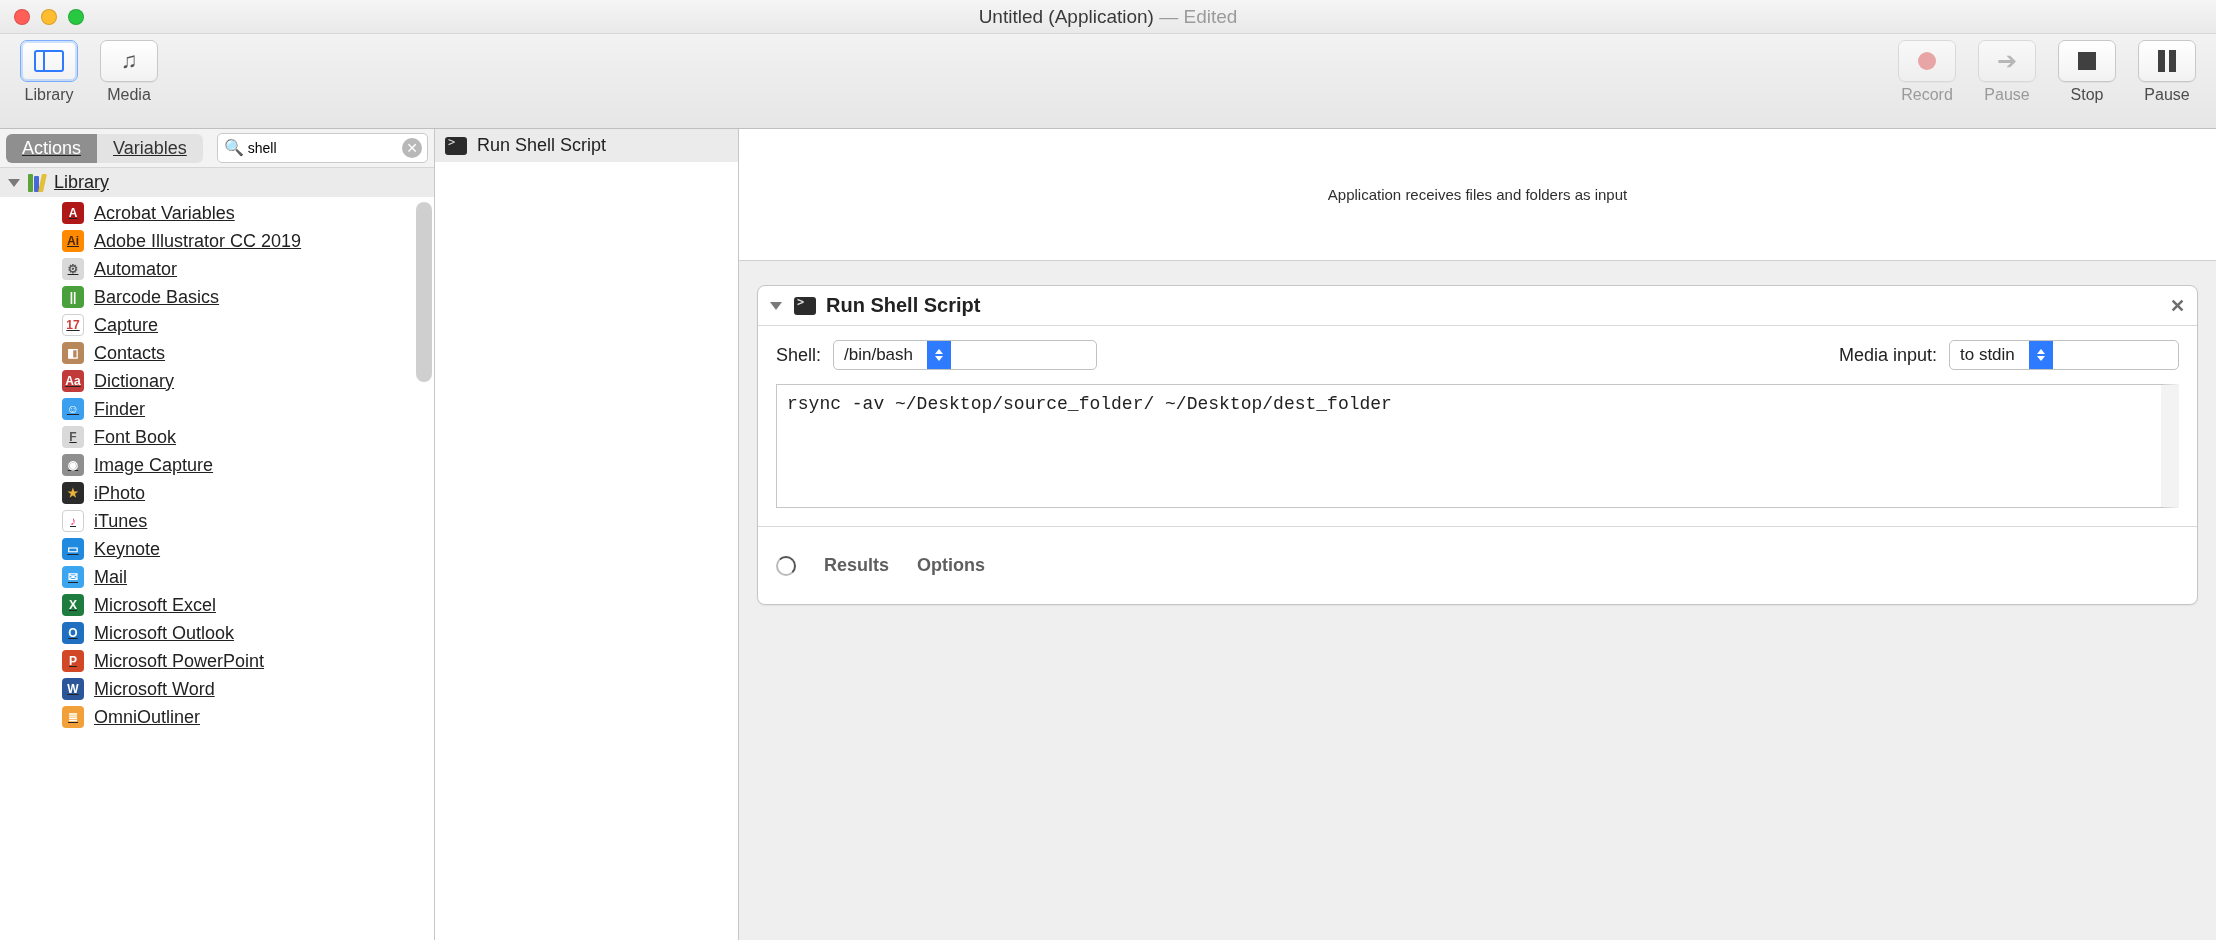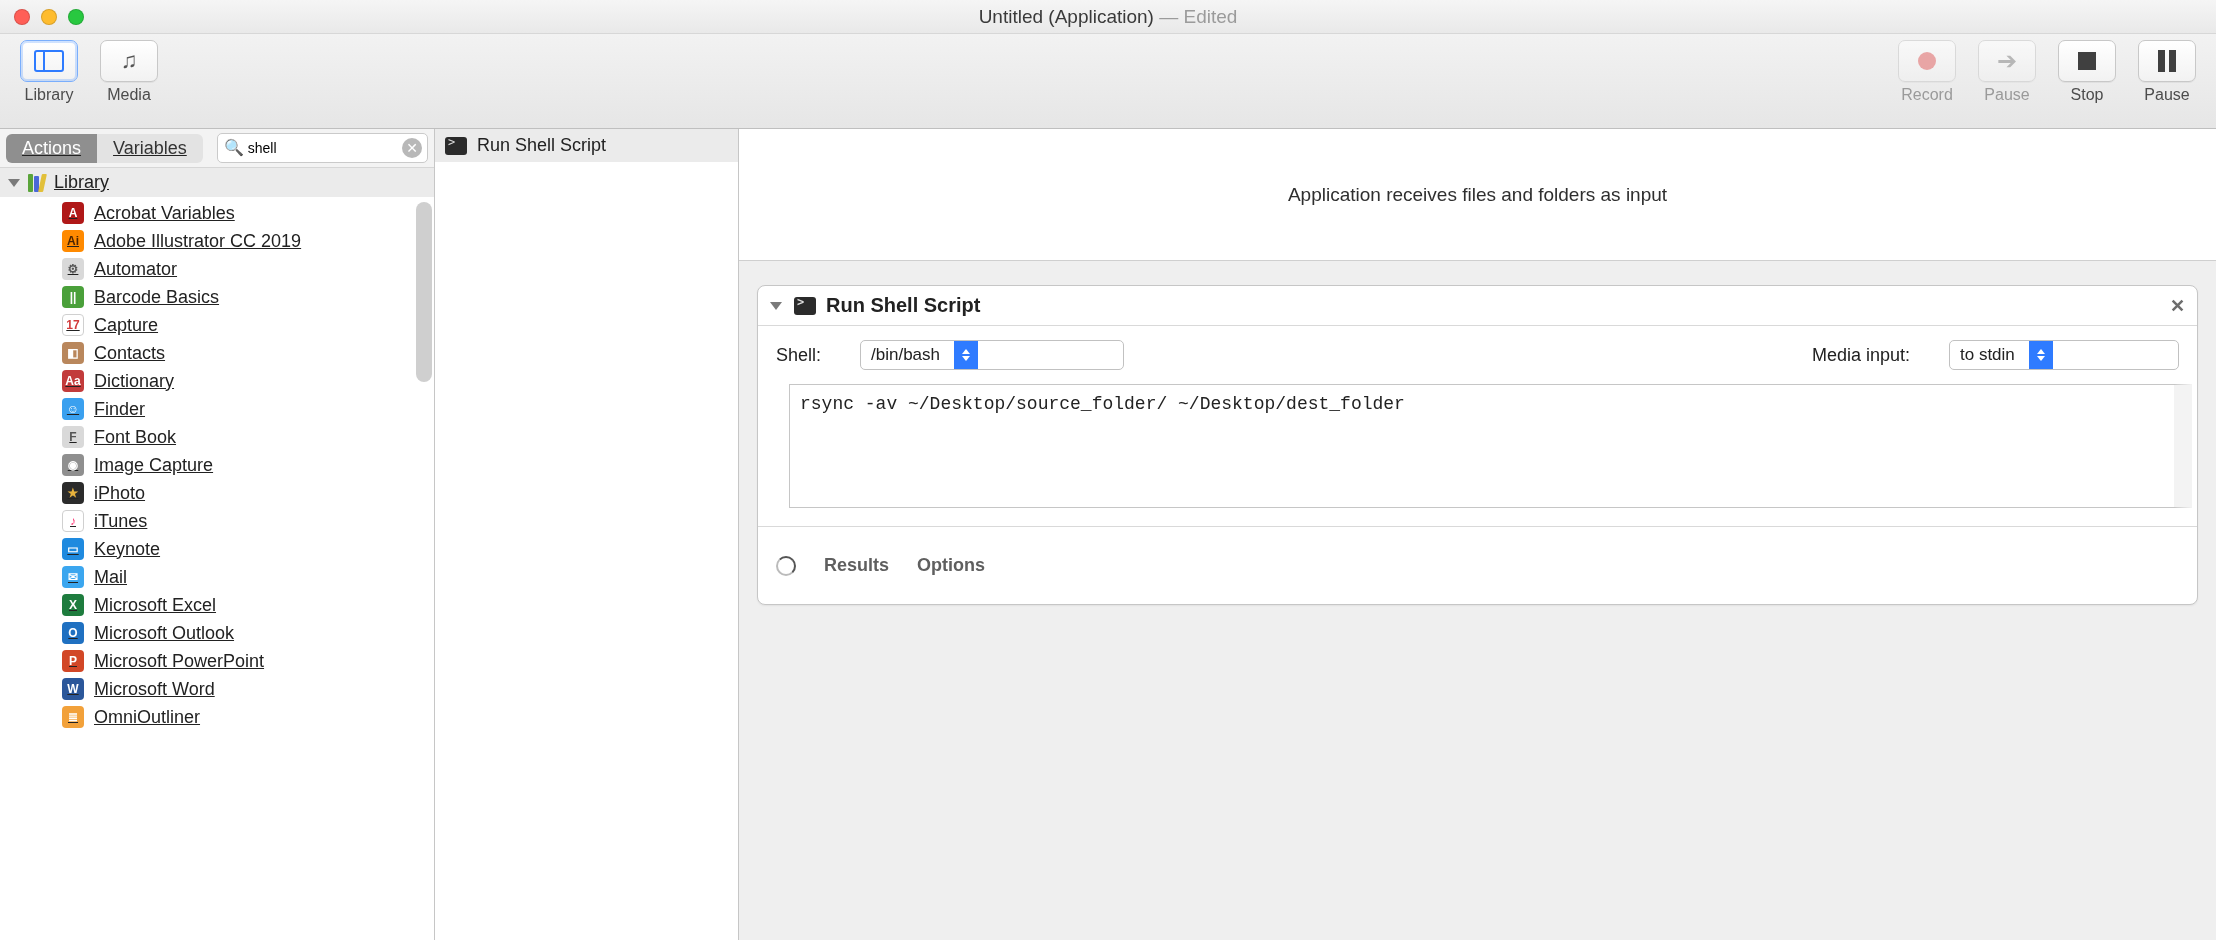--- a/index.html
+++ b/index.html
@@ -226,21 +226,21 @@
   
   .workflow-pane {
     flex: 1;
     background: #fff;
     display: flex; flex-direction: column;
     height: 100%;
   }
   .wf-banner {
     height: 132px;
     display: flex; align-items: center; justify-content: center;
-    font-size: 19px;
+    font-size: 15px;
     color: #2f2f2f;
     border-bottom: 1px solid #cfcfcf;
   }
   .wf-canvas {
     flex: 1;
     background: #efefef;
     padding: 24px 18px;
     overflow: hidden;
   }
   .wf-card {
@@ -267,21 +267,20 @@
   .wf-card-form label { font-size: 18px; }
   .wf-card-form .spacer { flex: 1; }
   .mac-select {
     display: inline-flex; align-items: center;
     border: 1px solid #c1c1c1;
     border-radius: 5px;
     height: 30px;
     background: #fff;
     overflow: hidden;
     cursor: pointer;
-    margin-left: 27px;
   }
   .mac-select .val { padding: 0 14px 0 10px; font-size: 17px; }
   .mac-select .chev {
     width: 24px; height: 100%;
     background: #2f7bff;
     display: flex; flex-direction: column; align-items: center; justify-content: center;
     gap: 2px;
   }
   .mac-select .chev span {
     width: 0;height: 0;
@@ -297,21 +296,20 @@
     height: 124px;
     border: 1px solid #c6c6c6;
     border-right: 18px solid #f3f3f3;
     background: #fff;
     padding: 8px 10px;
     font-family: "Menlo","Courier New",monospace;
     font-size: 18px;
     line-height: 1.3;
     white-space: pre;
     overflow: hidden;
-    margin-left: 13px;
   }
 
   .wf-card-footer {
     display: flex; align-items: center; gap: 28px;
     padding: 28px 18px;
     border-top: 1px solid #d9d9d9;
     color: #5f5f5f;
     font-weight: 600;
     font-size: 18px;
   }

